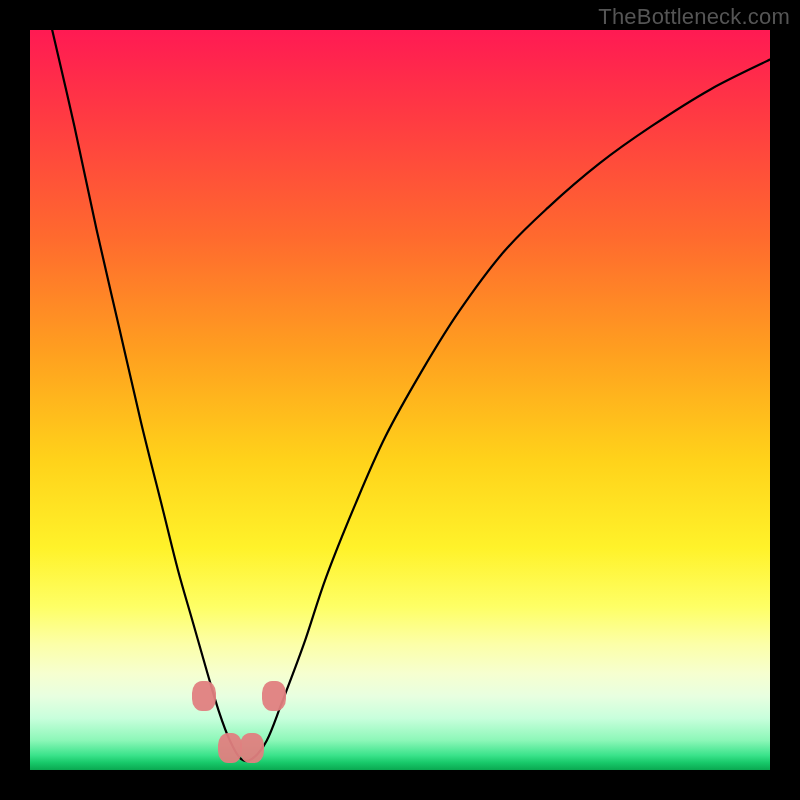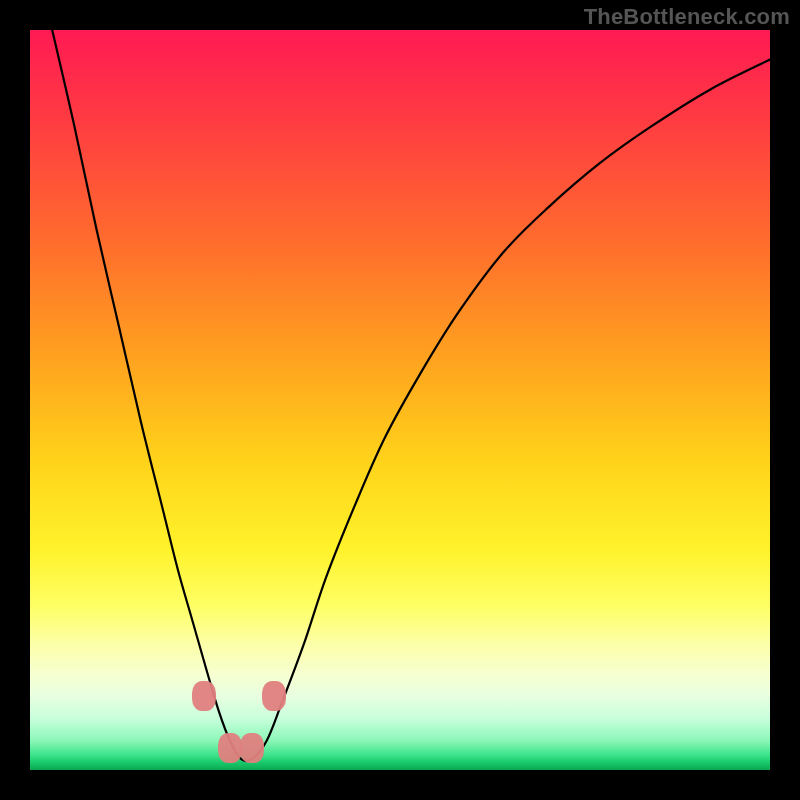--- a/index.html
+++ b/index.html
@@ -45,21 +45,21 @@
       #18c96a 99%,
       #0aa850 100%
     );
   }
   .attribution {
     position: absolute;
     top: 4px;
     right: 10px;
     color: #555;
     font-size: 22px;
-    font-weight: 700;
+    font-weight: 400;
     letter-spacing: 0.2px;
     user-select: none;
   }
   svg.curve {
     position: absolute;
     inset: 0;
   }
   .marker {
     position: absolute;
     width: 24px;

